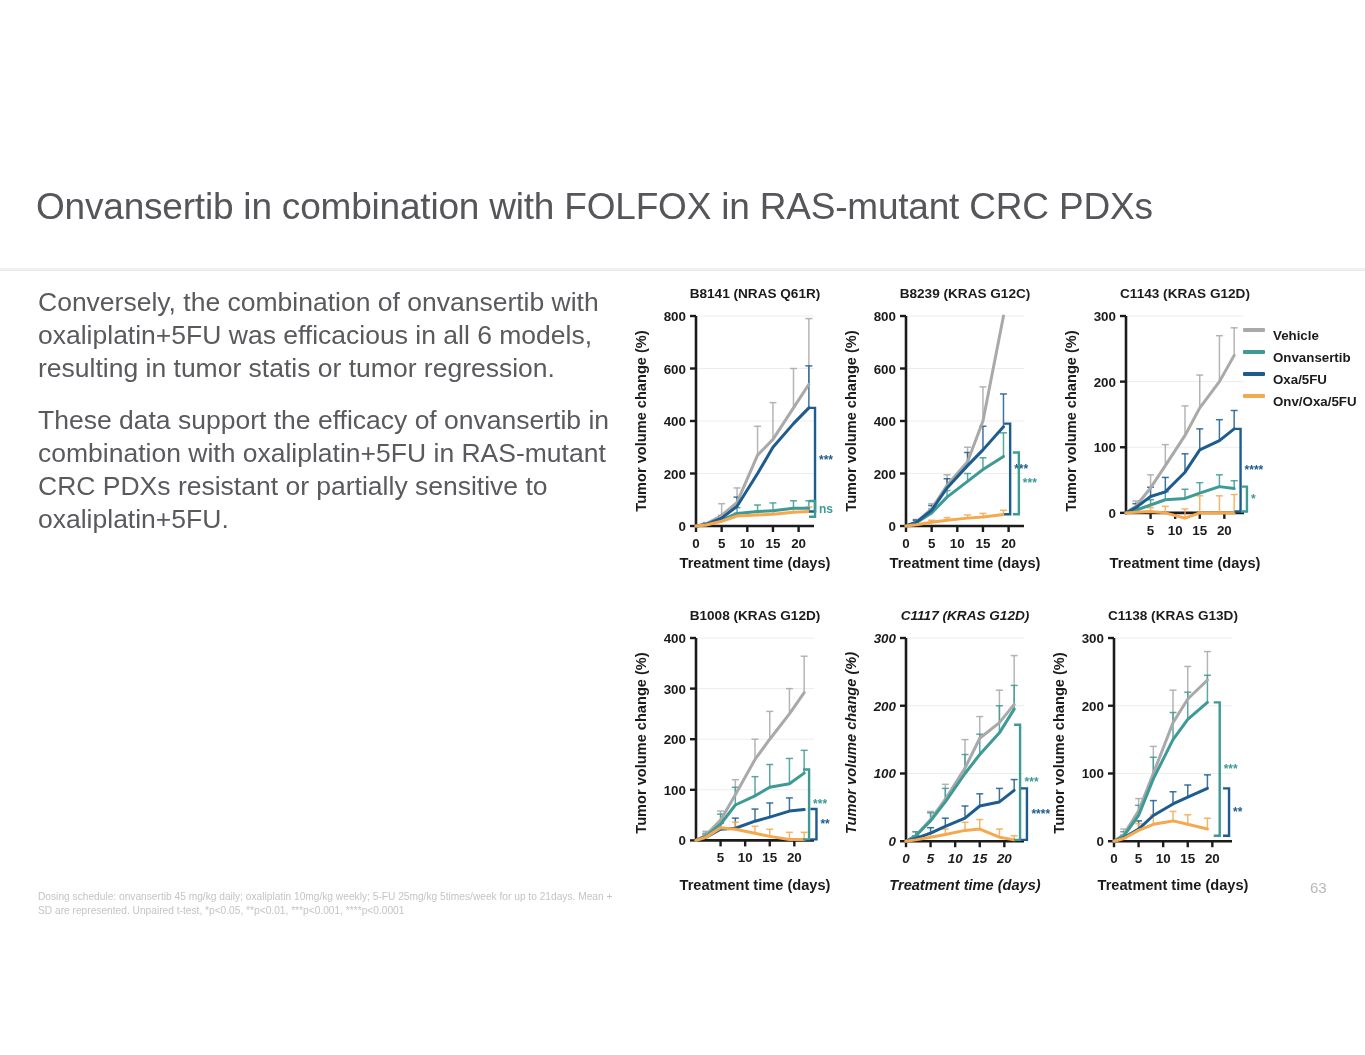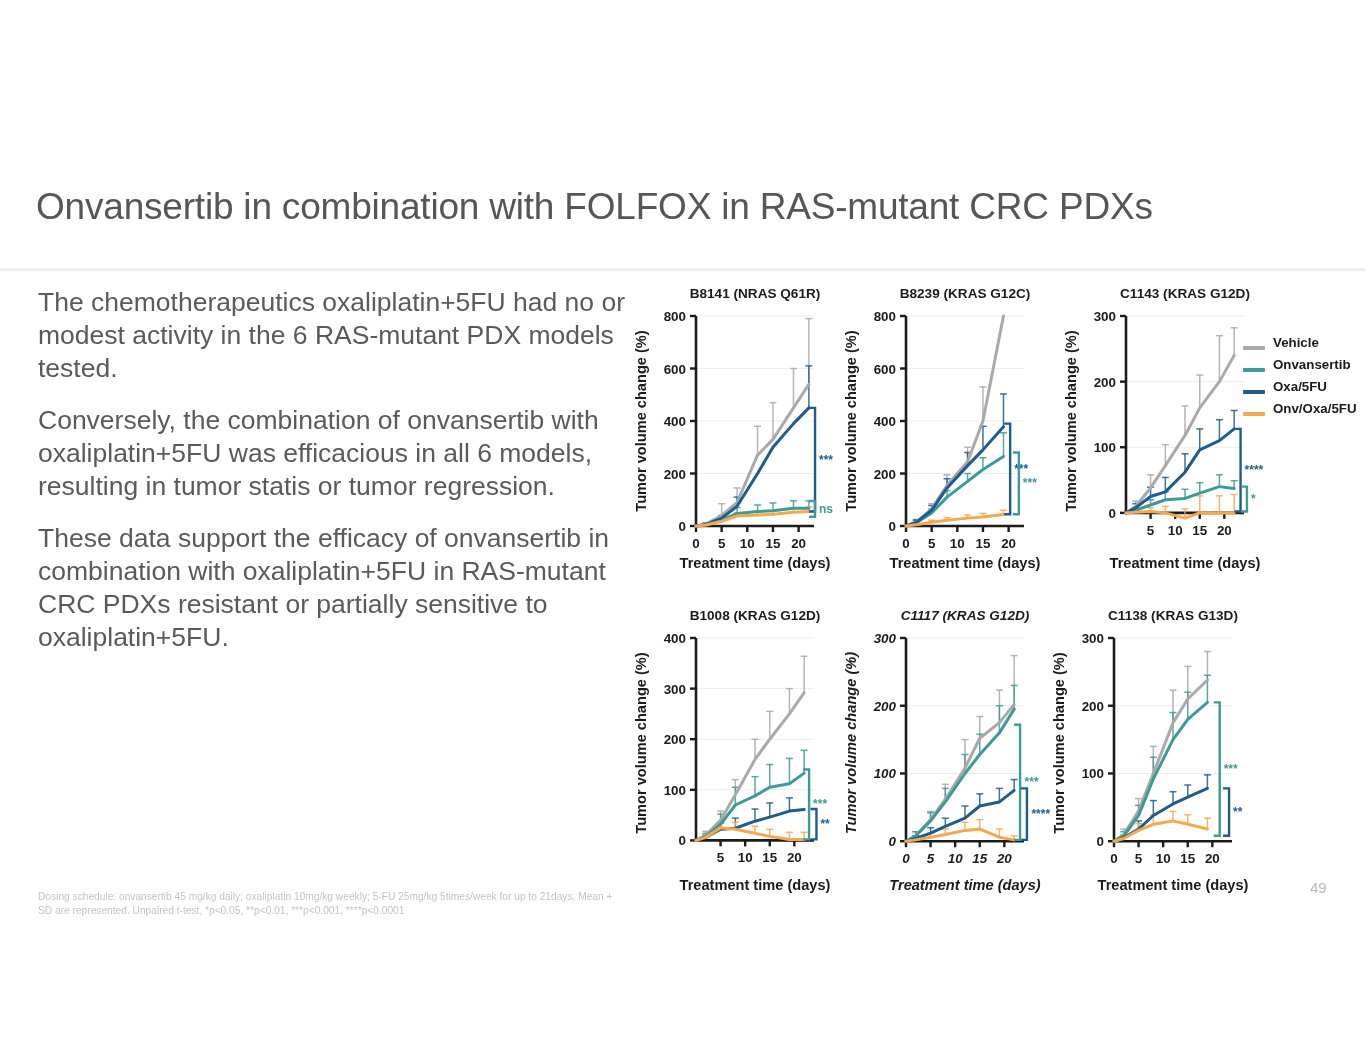--- a/index.html
+++ b/index.html
@@ -34,45 +34,44 @@
     font-size:10.2px;line-height:13.5px;color:#c3c4c6;font-weight:400;margin-top:47px;
   }
   .pagenum{
     position:absolute;left:1310px;top:879px;
     font-size:15px;color:#b8b9bb;
   }
 
   .charts{position:absolute;left:630px;top:282px;width:735px;height:615px;}
   .chart-cell{position:absolute;}
   .legend{position:absolute;left:1243px;top:328px;width:122px;}
-  .legend-row{display:flex;align-items:flex-end;height:22px;}
+  .legend-row{display:flex;align-items:flex-start;height:22px;}
   .legend-swatch{width:22px;height:4px;margin-right:8px;flex:none;border-radius:1px;}
   .legend-label{font-size:13.3px;font-weight:bold;color:#1b1b1b;white-space:nowrap;}
   svg{display:block;}
   .ax-title{font-size:13.6px;font-weight:bold;fill:#1b1b1b;}
   .ax-name{font-size:14.6px;font-weight:bold;fill:#1b1b1b;}
   .tick-lbl{font-size:13.4px;font-weight:bold;fill:#1b1b1b;}
   .sig-lbl{font-size:12px;font-weight:bold;}
 </style>
 </head>
 <body>
 
 <div class="slide">
 
   <div class="title">Onvansertib in combination with FOLFOX in RAS-mutant CRC PDXs</div>
   <div class="title-divider"></div>
 
   <div class="body-col">
-    <p class="para">The chemotherapeutics oxaliplatin+5FU had no or modest activity in the 6 RAS-mutant PDX models tested.</p>
     <p class="para">Conversely, the combination of onvansertib with oxaliplatin+5FU was efficacious in all 6 models, resulting in tumor statis or tumor regression.</p>
     <p class="para">These data support the efficacy of onvansertib in combination with oxaliplatin+5FU in RAS-mutant CRC PDXs resistant or partially sensitive to oxaliplatin+5FU.</p>
   </div>
 
   <div class="footnote">Dosing schedule: onvansertib 45 mg/kg daily; oxaliplatin 10mg/kg weekly; 5-FU 25mg/kg 5times/week for up to 21days. Mean + SD are represented. Unpaired t-test, *p&lt;0.05, **p&lt;0.01, ***p&lt;0.001, ****p&lt;0.0001</div>
-  <div class="pagenum">49</div>
+  <div class="pagenum">63</div>
 
   <div class="charts" id="charts-container">
       <div class="chart-cell" style="left: 0px; top: 0px;">
         <svg width="268" height="300" viewBox="0 0 268 300">
           <text x="125" y="16" text-anchor="middle" class="ax-title">B8141 (NRAS Q61R)</text>
           <line x1="66" x2="184" y1="191.5" y2="191.5" stroke="#ededed" stroke-width="1"></line>
           <line x1="66" x2="184" y1="139" y2="139" stroke="#ededed" stroke-width="1"></line>
           <line x1="66" x2="184" y1="86.5" y2="86.5" stroke="#ededed" stroke-width="1"></line>
           <line x1="66" x2="184" y1="34" y2="34" stroke="#ededed" stroke-width="1"></line>
           <line x1="66" x2="66" y1="244" y2="34" stroke="#1b1b1b" stroke-width="2.6"></line>

